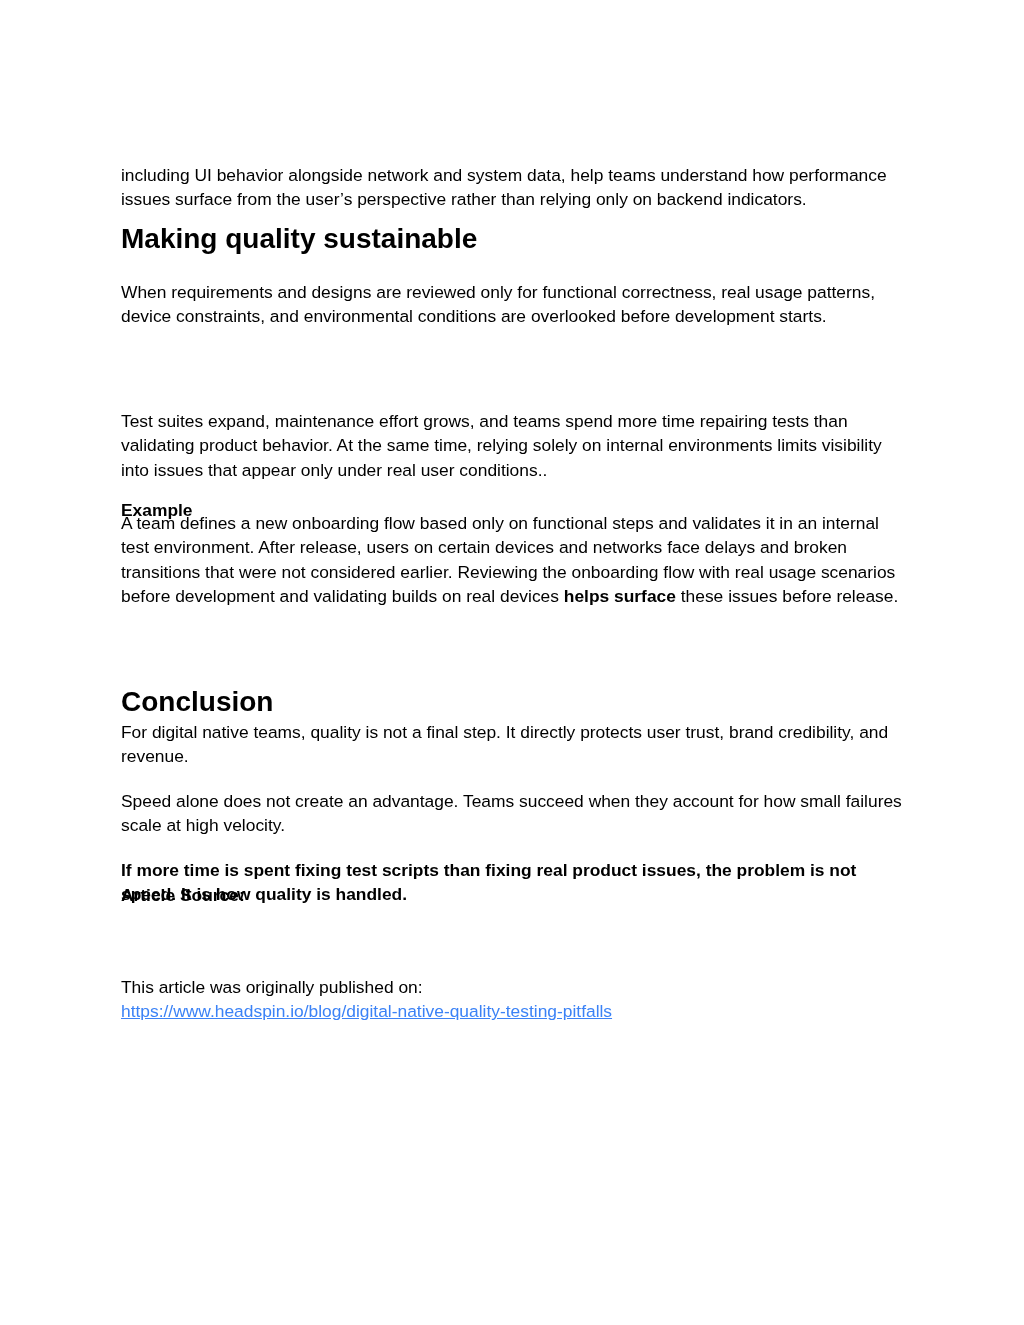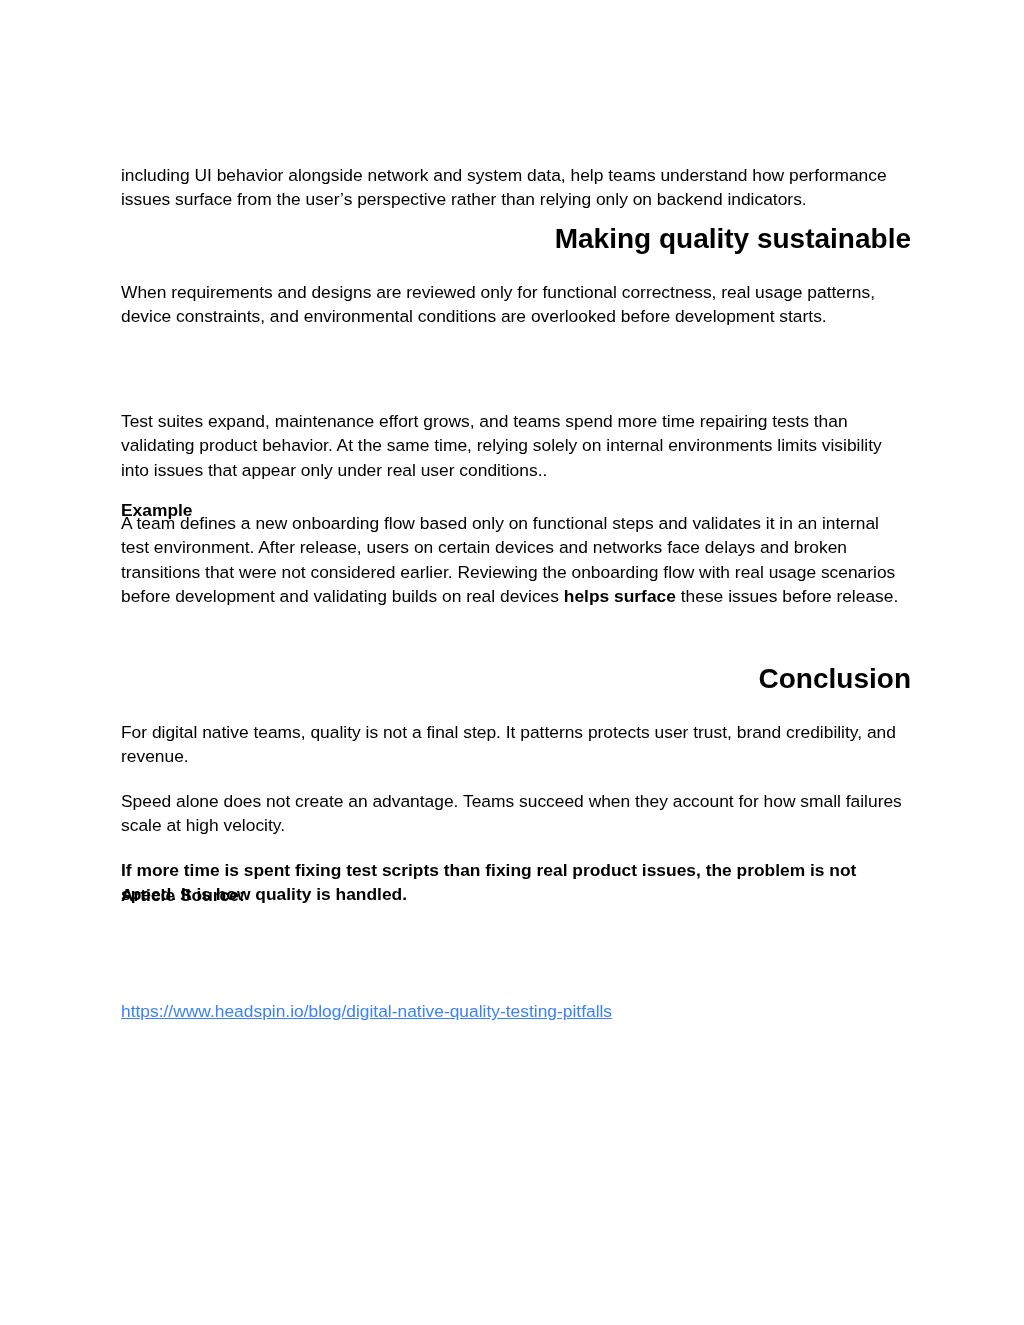--- a/index.html
+++ b/index.html
@@ -41,38 +41,38 @@
     }
     .blk { position: absolute; left: 0; width: 790px; }
   </style>
 </head>
 <body>
 
 <div class="page">
 
   <p class="blk" style="top:0px;margin-top:44px;">including UI behavior alongside network and system data, help teams understand how performance issues surface from the user’s perspective rather than relying only on backend indicators.</p>
 
-  <h2 class="blk" style="top:103px;text-align:right;">Making quality sustainable</h2>
+  <h2 class="blk" style="top:103px;">Making quality sustainable</h2>
 
   <p class="blk" style="top:161px;">When requirements and designs are reviewed only for functional correctness, real usage patterns, device constraints, and environmental conditions are overlooked before development starts.</p>
 
   <p class="blk" style="top:254px;margin-top:36px;">Test suites expand, maintenance effort grows, and teams spend more time repairing tests than validating product behavior. At the same time, relying solely on internal environments limits visibility into issues that appear only under real user conditions..</p>
 
   <p class="blk bold-label" style="top:347px;margin-top:32px;">Example</p>
 
   <p class="blk" style="top:392px;"><span>A team defines a new onboarding flow based only on functional steps and validates it in an internal test environment. After release, users on certain devices and networks face delays and broken transitions that were not considered earlier. Reviewing the onboarding flow with real usage scenarios before development and validating builds on real devices </span><strong>helps surface</strong><span> these issues before release.</span></p>
 
-  <h2 class="blk" style="top:543px;text-align:right;">Conclusion</h2>
+  <h2 class="blk" style="top:566px;">Conclusion</h2>
 
-  <p class="blk" style="top:601px;">For digital native teams, quality is not a final step. It patterns protects user trust, brand credibility, and revenue.</p>
+  <p class="blk" style="top:601px;">For digital native teams, quality is not a final step. It directly protects user trust, brand credibility, and revenue.</p>
 
   <p class="blk" style="top:670px;">Speed alone does not create an advantage. Teams succeed when they account for how small failures scale at high velocity.</p>
 
   <p class="blk" style="top:739px;font-weight:bold;">If more time is spent fixing test scripts than fixing real product issues, the problem is not speed. It is how quality is handled.</p>
 
   <p class="blk bold-label" style="top:764px;">Article Source:</p>
 
   <p class="blk" style="top:856px;">
-    <br>
+    <span>This article was originally published on:</span><br>
     <a class="link" href="#">https://www.headspin.io/blog/digital-native-quality-testing-pitfalls</a>
   </p>
 
 </div>
 
 </body></html>

